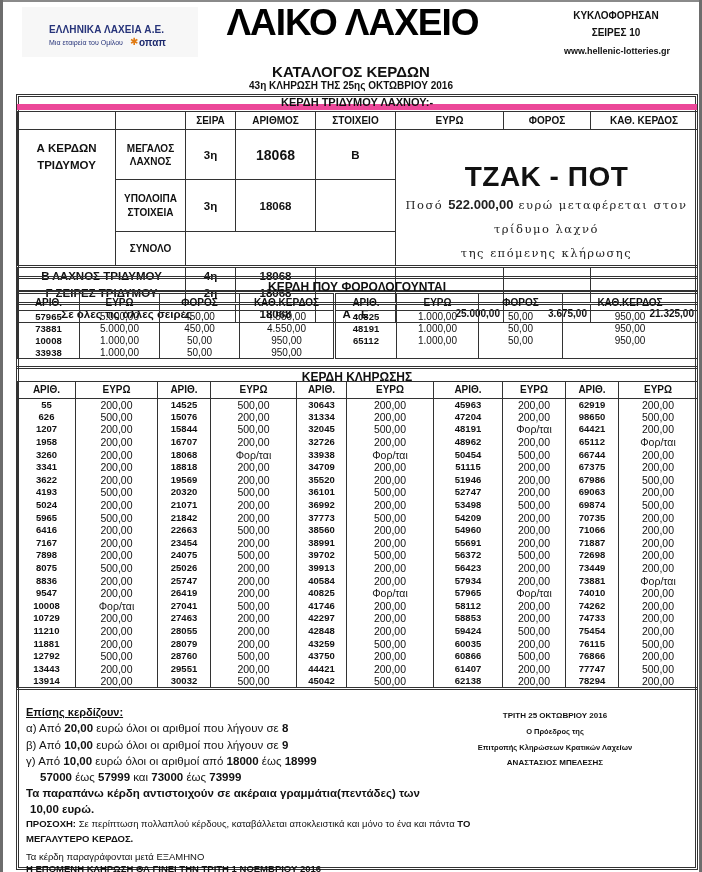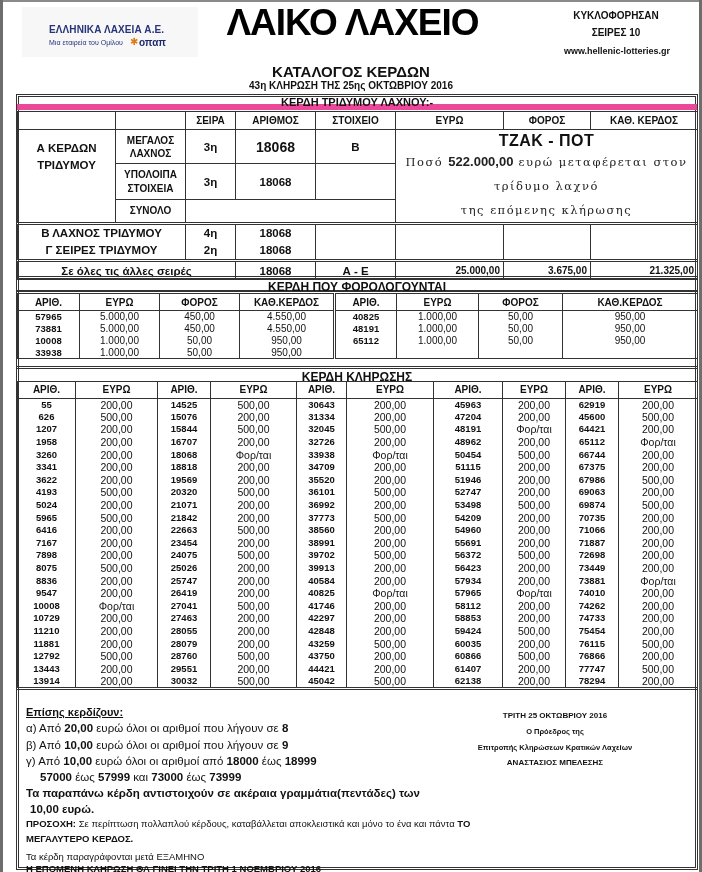--- a/index.html
+++ b/index.html
@@ -27,21 +27,21 @@
 
   table { border-collapse: collapse; table-layout: fixed; }
   td, th { border: 1px solid #333; font-weight: bold; text-align: center; }
 
   
   .sec-header { position: absolute; left: 17px; top: 95px; width: 680px; height: 15px; text-align: center; font-size: 11px; font-weight: bold; line-height: 15px; border-bottom: 6px solid #ec4899; }
   .triple { position: absolute; left: 17px; top: 111px; width: 680px; }
   .triple td { font-size: 10px; height: 16px; padding: 0; text-align: center; }
   .triple .lbl-big { font-size: 11.5px; }
   .triple .num-big { font-size: 14px; }
-  .triple .jackpot { font-size: 16px; letter-spacing: 0.5px; }
+  .triple .jackpot { font-size: 28px; letter-spacing: 0.5px; margin-top: 29px; }
   .triple .carry { font-weight: normal; font-size: 11.5px; font-family: "DejaVu Serif", serif; letter-spacing: 1.5px; line-height: 24px; color: #222; }
   .triple .carry b { font-family: "Liberation Sans", sans-serif; letter-spacing: 0; font-size: 13px; }
   .triple .r { text-align: right; padding-right: 3px; }
   .triple tr.thick-top td { border-top: 3px double #333; margin-top: 24px; }
 
   
   .tax-header { position: absolute; left: 17px; top: 276px; width: 680px; height: 16px; text-align: center; font-size: 12px; font-weight: bold; line-height: 16px; border-top: 3px double #333; border-bottom: 2px solid #333; }
   .taxed { position: absolute; left: 17px; top: 293px; width: 680px; }
   .taxed td { font-size: 9.5px; height: 12px; padding: 0; border-top: none; border-bottom: none; }
   .taxed tr.hdr td { height: 17px; font-size: 10px; border-bottom: 1px solid #333; border-top: 1px solid #333; }
@@ -282,21 +282,21 @@
       </tr>
       <tr>
         <td>626</td>
         <td class="val">500,00</td>
         <td>15076</td>
         <td class="val">200,00</td>
         <td>31334</td>
         <td class="val">200,00</td>
         <td>47204</td>
         <td class="val">200,00</td>
-        <td>45600</td>
+        <td>98650</td>
         <td class="val">500,00</td>
       </tr>
       <tr>
         <td>1207</td>
         <td class="val">200,00</td>
         <td>15844</td>
         <td class="val">500,00</td>
         <td>32045</td>
         <td class="val">500,00</td>
         <td>48191</td>

